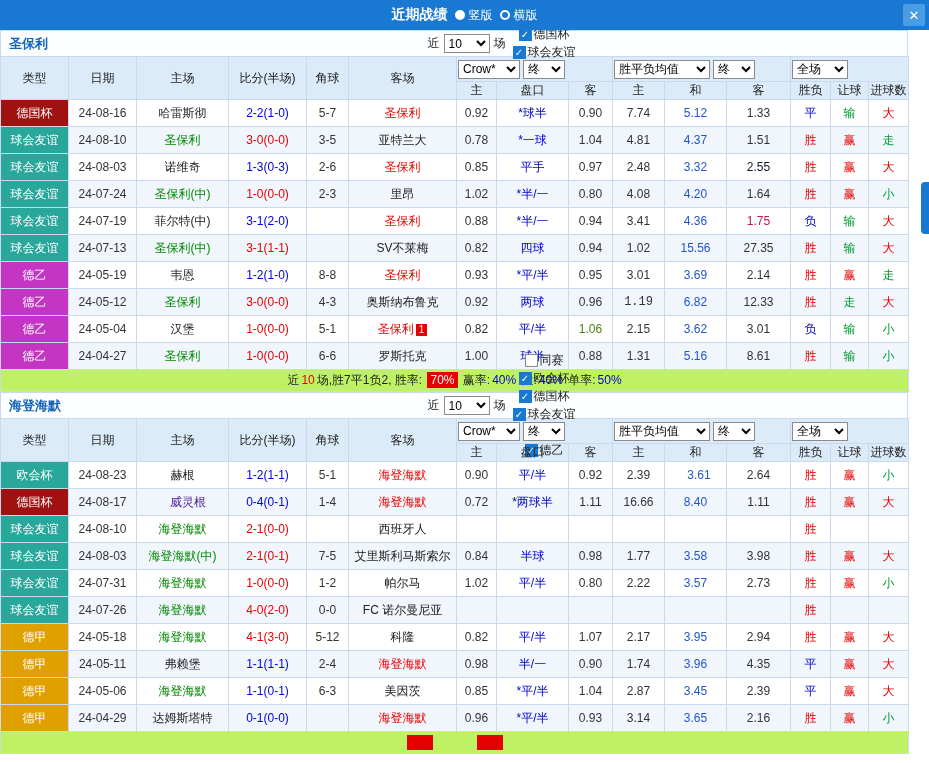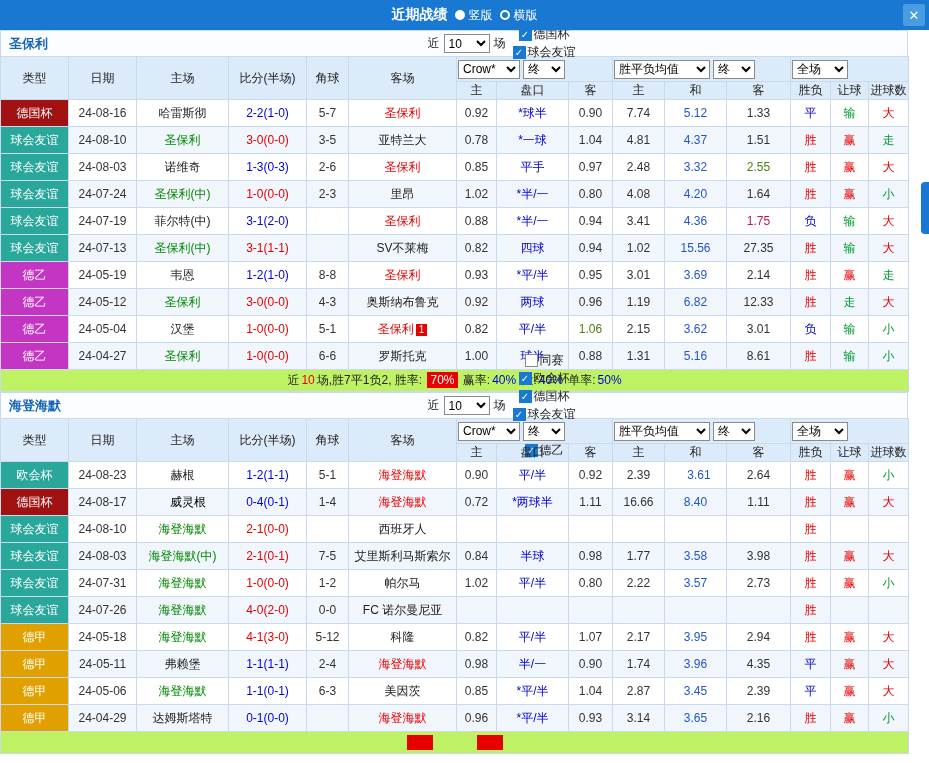--- a/index.html
+++ b/index.html
@@ -215,21 +215,21 @@
           <td style="color: rgb(51, 51, 51);">24-08-03</td>
           <td style="color: rgb(34, 34, 34);">诺维奇</td>
           <td style="color: rgb(0, 0, 221);">1-3(0-3)</td>
           <td style="color: rgb(51, 51, 51);">2-6</td>
           <td style="color: rgb(230, 0, 0);">圣保利</td>
           <td style="color: rgb(51, 51, 51);">0.85</td>
           <td style="color: rgb(0, 0, 204);">平手</td>
           <td style="color: rgb(51, 51, 51);">0.97</td>
           <td style="color: rgb(51, 51, 51);">2.48</td>
           <td style="color: rgb(34, 85, 204);">3.32</td>
-          <td style="color: #4d7c0f;">2.55</td>
+          <td style="color: #0f172a;">2.55</td>
           <td style="color: rgb(230, 0, 0);">胜</td>
           <td style="color: rgb(230, 0, 0);">赢</td>
           <td style="color: rgb(230, 0, 0);">大</td>
         </tr>
         <tr class="alt">
           <td class="league" style="color: rgb(255, 255, 255); background: rgb(42, 167, 155);">球会友谊</td>
           <td style="color: rgb(51, 51, 51);">24-07-24</td>
           <td style="color: rgb(0, 136, 0);">圣保利(中)</td>
           <td style="color: rgb(230, 0, 0);">1-0(0-0)</td>
           <td style="color: rgb(51, 51, 51);">2-3</td>
@@ -298,21 +298,21 @@
         <tr class="alt">
           <td class="league" style="color: rgb(255, 255, 255); background: rgb(196, 53, 196);">德乙</td>
           <td style="color: rgb(51, 51, 51);">24-05-12</td>
           <td style="color: rgb(0, 136, 0);">圣保利</td>
           <td style="color: rgb(230, 0, 0);">3-0(0-0)</td>
           <td style="color: rgb(51, 51, 51);">4-3</td>
           <td style="color: rgb(34, 34, 34);">奥斯纳布鲁克</td>
           <td style="color: rgb(51, 51, 51);">0.92</td>
           <td style="color: rgb(0, 0, 204);">两球</td>
           <td style="color: rgb(51, 51, 51);">0.96</td>
-          <td style="color: rgb(51, 51, 51);">1.19</td>
+          <td style="color: rgb(51, 51, 51); font-family: Liberation Mono, monospace;">1.19</td>
           <td style="color: rgb(34, 85, 204);">6.82</td>
           <td style="color: rgb(51, 51, 51);">12.33</td>
           <td style="color: rgb(230, 0, 0);">胜</td>
           <td style="color: rgb(0, 153, 51);">走</td>
           <td style="color: rgb(230, 0, 0);">大</td>
         </tr>
         <tr>
           <td class="league" style="color: rgb(255, 255, 255); background: rgb(196, 53, 196);">德乙</td>
           <td style="color: rgb(51, 51, 51);">24-05-04</td>
           <td style="color: rgb(34, 34, 34);">汉堡</td>
@@ -462,21 +462,21 @@
           <td style="color: rgb(51, 51, 51);">2.39</td>
           <td style="color: rgb(34, 85, 204); padding-left: 8px;">3.61</td>
           <td style="color: rgb(51, 51, 51);">2.64</td>
           <td style="color: rgb(230, 0, 0);">胜</td>
           <td style="color: rgb(230, 0, 0);">赢</td>
           <td style="color: rgb(0, 153, 51);">小</td>
         </tr>
         <tr class="alt">
           <td class="league" style="color: rgb(255, 255, 255); background: rgb(160, 18, 18);">德国杯</td>
           <td style="color: rgb(51, 51, 51);">24-08-17</td>
-          <td style="color: #000000; padding-left: 12px;">威灵根</td>
+          <td style="color: #4c1d95; padding-left: 12px;">威灵根</td>
           <td style="color: rgb(0, 0, 221);">0-4(0-1)</td>
           <td style="color: rgb(51, 51, 51);">1-4</td>
           <td style="color: rgb(230, 0, 0);">海登海默</td>
           <td style="color: rgb(51, 51, 51);">0.72</td>
           <td style="color: rgb(0, 0, 204);">*两球半</td>
           <td style="color: rgb(51, 51, 51);">1.11</td>
           <td style="color: rgb(51, 51, 51);">16.66</td>
           <td style="color: rgb(34, 85, 204);">8.40</td>
           <td style="color: rgb(51, 51, 51);">1.11</td>
           <td style="color: rgb(230, 0, 0);">胜</td>

